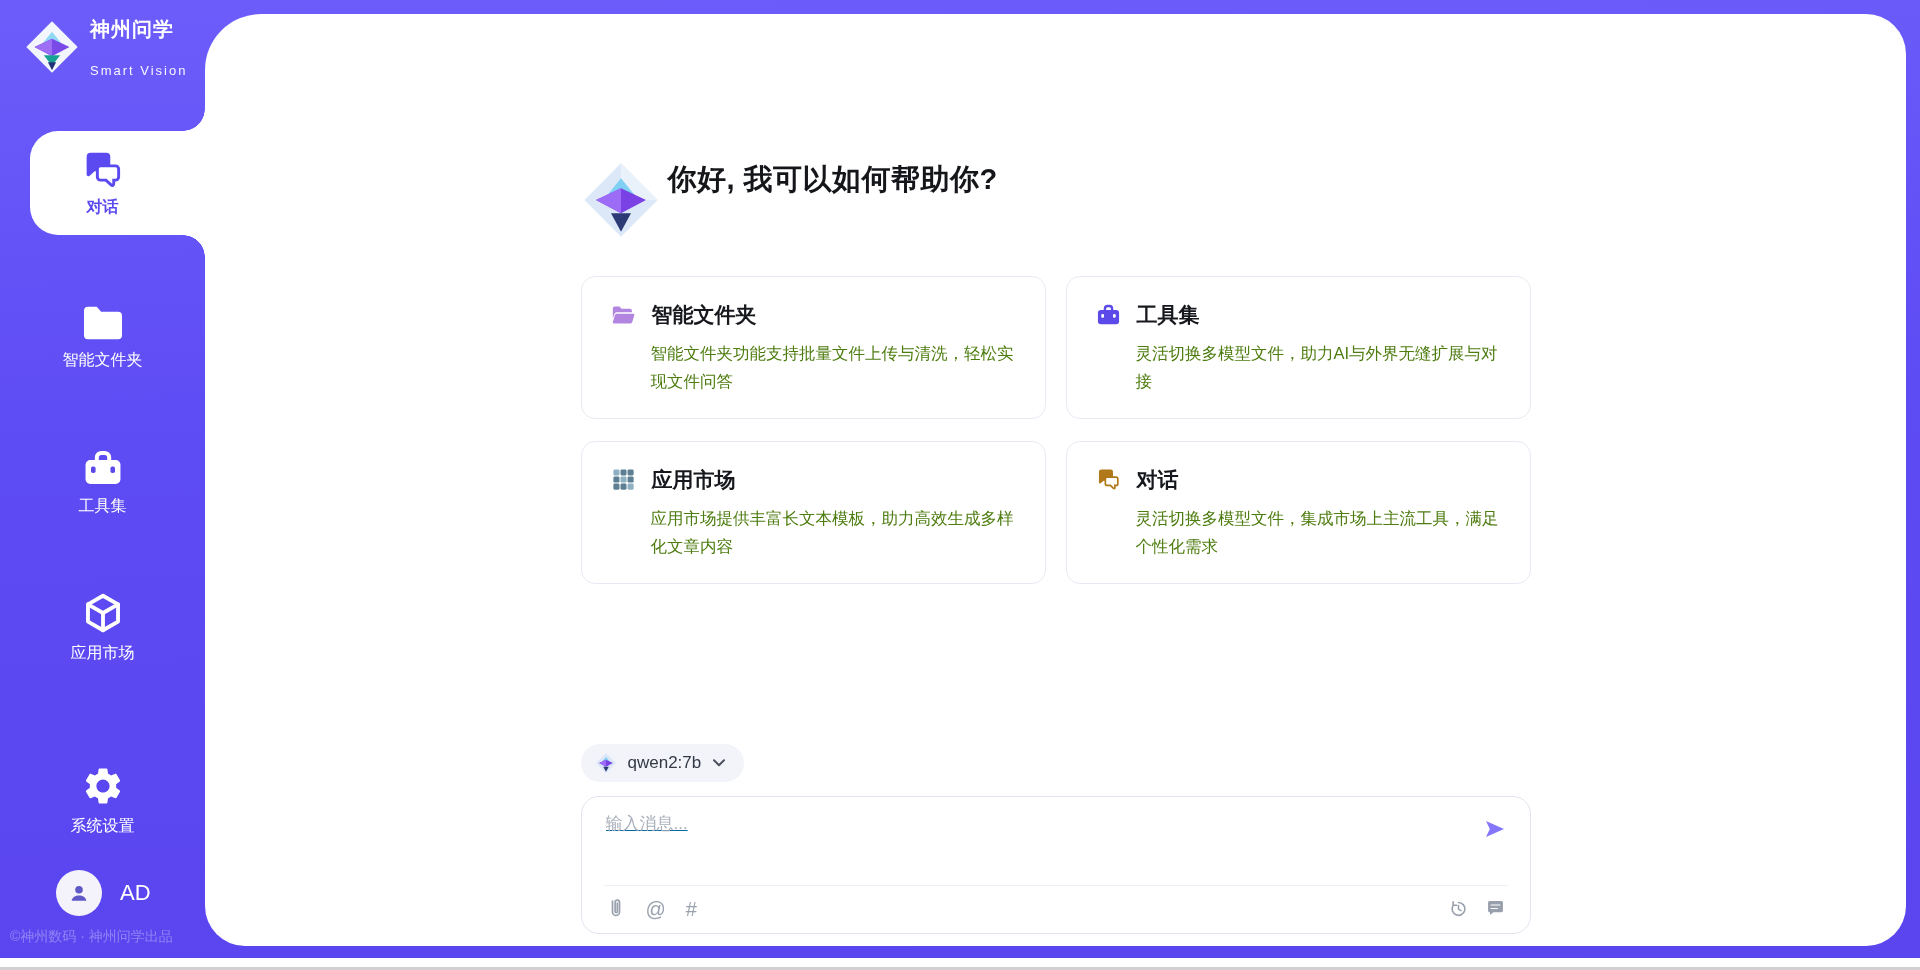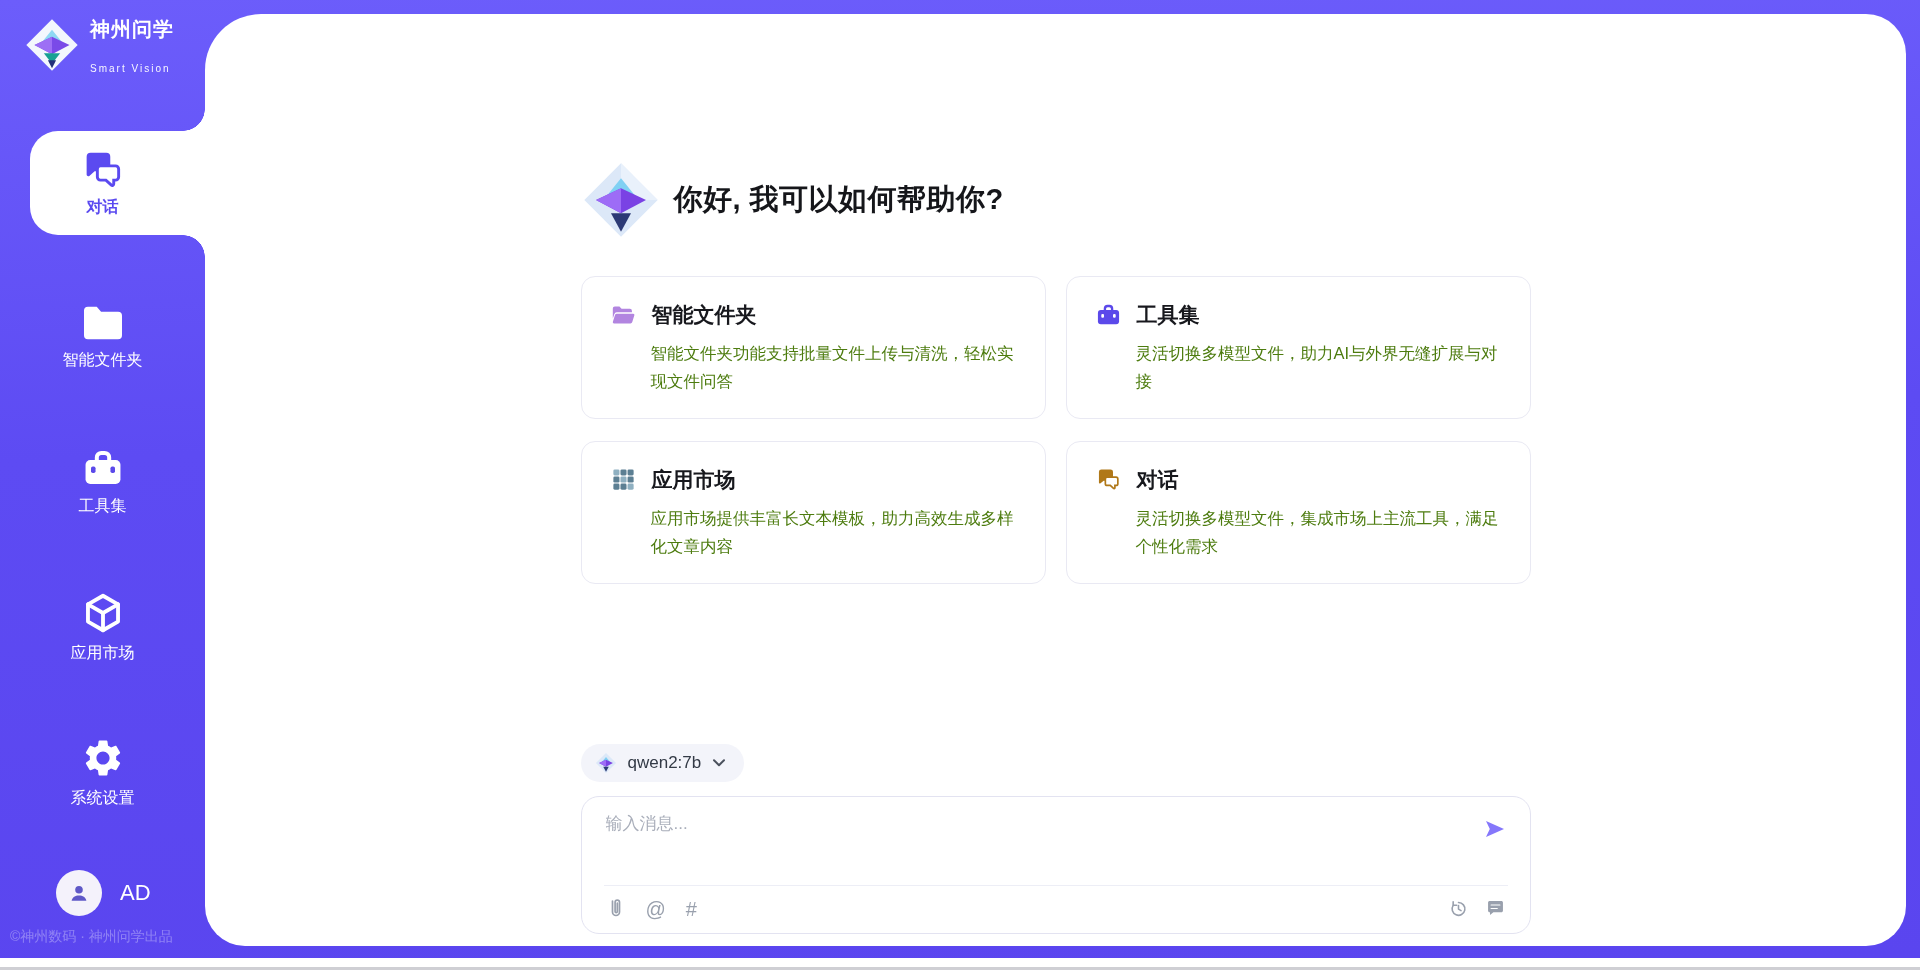--- a/index.html
+++ b/index.html
@@ -14,21 +14,21 @@
 
   
   .panel { position:absolute; left:205px; top:14px; right:14px; bottom:12px;
            background:#ffffff; border-radius:56px 40px 40px 40px; overflow:hidden; }
   .content { width:950px; margin:0 auto; padding-top:146px; position:relative; }
 
   
   .sidebar { position:absolute; left:0; top:0; width:205px; height:958px; color:#fff; }
   .brand { position:absolute; left:24px; top:16px; display:flex; align-items:center; gap:10px; }
   .brand-name { font-size:20px; font-weight:700; letter-spacing:1px; }
-  .brand-sub  { font-size:10px; letter-spacing:2px; margin-top:20px; opacity:.95; }
+  .brand-sub  { font-size:13px; letter-spacing:2px; margin-top:20px; opacity:.95; }
 
   .nav-item { position:absolute; left:0; width:205px; height:100px;
               display:flex; flex-direction:column; align-items:center; justify-content:center;
               gap:8px; cursor:pointer; }
   .nav-item .nav-label { font-size:16px; color:#fff; }
 
   .nav-item.active { left:30px; width:175px; height:104px; background:#fff;
                      border-radius:28px 0 0 28px; padding-right:30px; }
   .nav-item.active .nav-label { color:#5b4af0; font-weight:600; }
   .nav-item.active::before { content:""; position:absolute; right:0; top:-22px; width:22px; height:22px;
@@ -38,21 +38,21 @@
 
   .user-row { position:absolute; left:56px; top:870px; display:flex; align-items:center; gap:18px; cursor:pointer;text-align:center; }
   .avatar { width:46px; height:46px; border-radius:50%; background:#f4f2fb;
             display:flex; align-items:center; justify-content:center; }
   .user-initials { font-size:22px; color:#fff; }
 
   .sidebar-footer { position:absolute; left:10px; top:928px; width:195px;
                     font-size:14px; color:rgba(255,255,255,0.32); white-space:nowrap; }
 
   
-  .greeting { display:flex; align-items:center; gap:13px; }
+  .greeting { display:flex; gap:7px; }
   .greeting h1 { font-size:29px; font-weight:700; color:#15161a; letter-spacing:.5px; }
 
   
   .cards { display:grid; grid-template-columns:1fr 1fr; gap:22px 20px; margin-top:36px; }
   .card { background:#fff; border:1px solid #e9e9f3; border-radius:14px;
           padding:24px 28px 22px 28px; min-height:131px; cursor:pointer; }
   .card-head { display:flex; align-items:center; gap:15px; }
   .card-title { font-size:21px; font-weight:700; color:#17181d; }
   .card-desc { margin:10px 0 0 41px; font-size:16.5px; line-height:1.72; color:#4d7c0f; }
 
@@ -60,21 +60,21 @@
   .composer { margin-top:160px; }
   .model-pill { display:inline-flex; align-items:center; gap:11px; height:38px;
                 padding:0 18px 0 14px; border:none; border-radius:19px; background:#f3f4fa;
                 cursor:pointer; }
   .model-name { font-size:17px; color:#333a46; font-weight:500; }
 
   .input-box { position:relative; margin-top:14px; height:138px; background:#fff;
                border:1.5px solid #e3e3f1; border-radius:18px; }
   .input-box textarea { position:absolute; left:24px; top:15px; right:64px; height:62px;
                border:none; outline:none; resize:none; background:transparent;
-               font-size:17px; color:#0369a1; font-family:"Liberation Sans","DejaVu Sans",sans-serif; }
+               font-size:17px; color:#0369a1; font-family:"Liberation Sans","DejaVu Sans",sans-serif;text-decoration:underline; }
   .input-box textarea::placeholder { color:#a9aeba; }
   .send-btn { position:absolute; right:20px; top:17px; width:30px; height:30px; border:none;
               background:transparent; cursor:pointer; display:flex; align-items:center; justify-content:center; }
   .input-divider { position:absolute; left:22px; right:22px; top:88px; border-top:1px solid #edeef6; }
   .input-toolbar { position:absolute; left:24px; right:24px; top:88px; bottom:0;
                    display:flex; align-items:center; justify-content:space-between; }
   .tool-group { display:flex; align-items:center; gap:20px; }
   .tool-glyph { font-size:20px; color:#99a0ad; cursor:pointer; line-height:1; }
   .tool-icon { cursor:pointer; display:flex; }
 </style>
@@ -262,21 +262,21 @@
       <svg width="44" height="44" viewBox="0 0 24 24">
         <g fill="none" stroke="#ffffff" stroke-width="2.1" stroke-linejoin="round" stroke-linecap="round">
           <path d="M12 2.6l8.2 4.7v9.4L12 21.4l-8.2-4.7V7.3z"></path>
           <path d="M3.8 7.3L12 12l8.2-4.7"></path>
           <path d="M12 12v9.4"></path>
         </g>
       </svg>
       <span class="nav-label">应用市场</span>
     </div>
 
-    <div class="nav-item" style="top:722px;text-align:right;">
+    <div class="nav-item" style="top:750px;text-align:right;">
       <svg width="44" height="44" viewBox="0 0 24 24">
         <path fill="#ffffff" d="M19.14 12.94c.04-.3.06-.61.06-.94 0-.32-.02-.64-.07-.94l2.03-1.58c.18-.14.23-.41.12-.61l-1.92-3.32c-.12-.22-.37-.29-.59-.22l-2.39.96c-.5-.38-1.03-.7-1.62-.94l-.36-2.54c-.04-.24-.24-.41-.48-.41h-3.84c-.24 0-.43.17-.47.41l-.36 2.54c-.59.24-1.13.57-1.62.94l-2.39-.96c-.22-.08-.47 0-.59.22L2.74 8.87c-.12.21-.08.47.12.61l2.03 1.58c-.05.3-.09.63-.09.94s.02.64.07.94l-2.03 1.58c-.18.14-.23.41-.12.61l1.92 3.32c.12.22.37.29.59.22l2.39-.96c.5.38 1.03.7 1.62.94l.36 2.54c.05.24.24.41.48.41h3.84c.24 0 .44-.17.47-.41l.36-2.54c.59-.24 1.13-.56 1.62-.94l2.39.96c.22.08.47 0 .59-.22l1.92-3.32c.12-.22.07-.47-.12-.61l-2.01-1.58zM12 15.6c-1.98 0-3.6-1.62-3.6-3.6s1.62-3.6 3.6-3.6 3.6 1.62 3.6 3.6-1.62 3.6-3.6 3.6z"></path>
       </svg>
       <span class="nav-label">系统设置</span>
     </div>
 
     <div class="user-row">
       <span class="avatar">
         <svg width="26" height="26" viewBox="0 0 24 24">
           <circle cx="12" cy="9" r="3.5" fill="#5f58c7"></circle>

